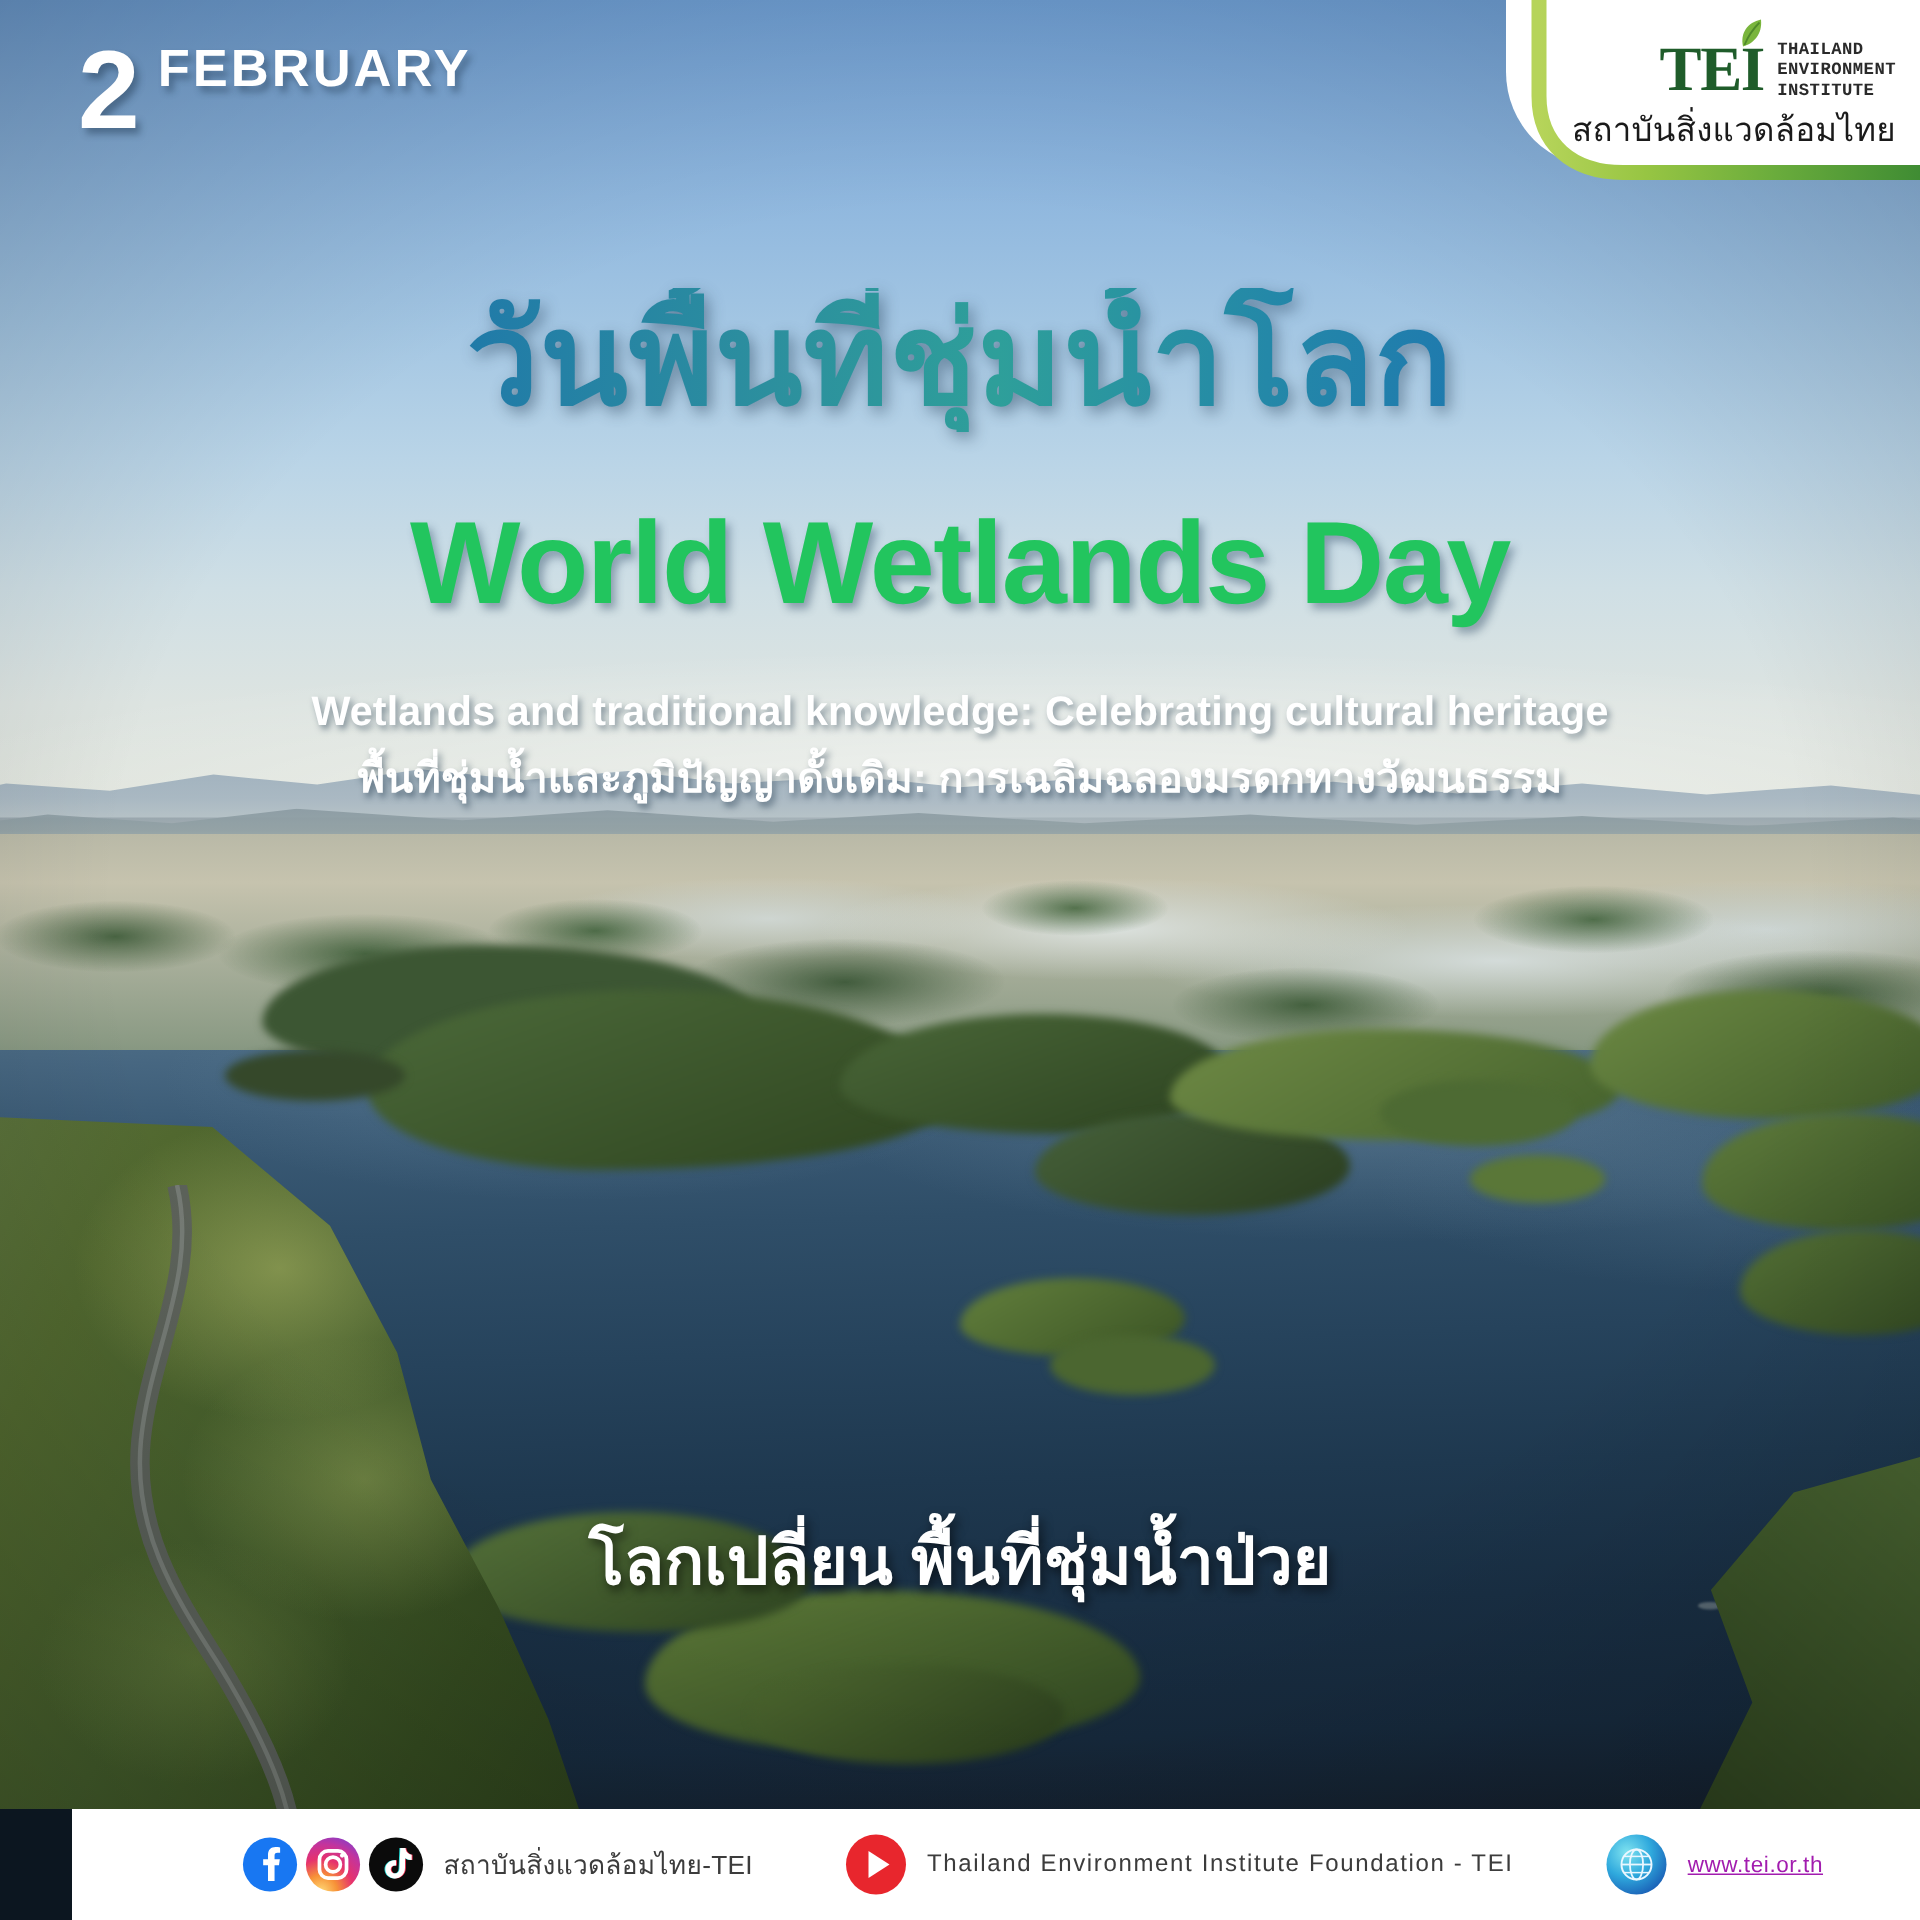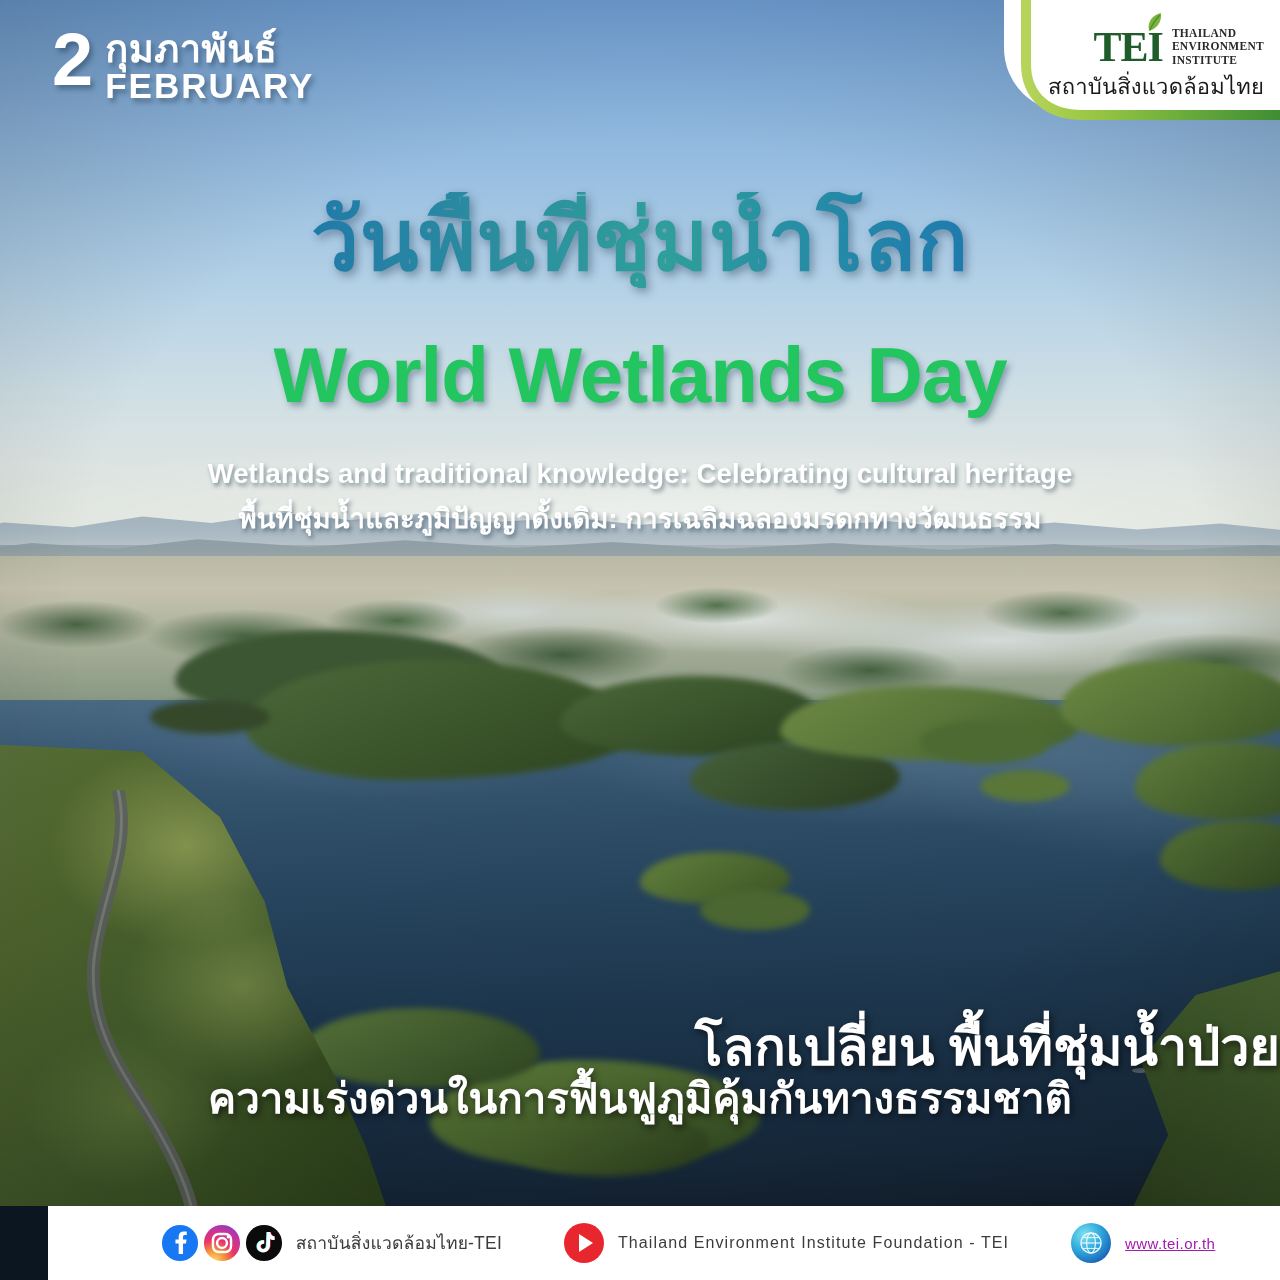--- a/index.html
+++ b/index.html
@@ -151,21 +151,21 @@
   .logo-stroke{ position:absolute; right:0; top:0; width:276px; height:120px; }
   .logo-inner{
     position:absolute; right:16px; top:26px; width:244px; display:flex;
     flex-direction:column; align-items:flex-end;
   }
   .tei-row{ display:flex; align-items:center; gap:9px; }
   .tei-mark{ position:relative; }
   .tei-word{ font-family:"Liberation Serif","DejaVu Serif",serif; font-size:42px;
     font-weight:bold; color:#1f5c2a; letter-spacing:-1px; line-height:1; }
   .tei-leaf{ position:absolute; right:-2px; top:-14px; }
-  .tei-sub{ font-family:Liberation Serif, serif;
+  .tei-sub{ font-family:Liberation Mono, monospace;
     font-size:11.5px; font-weight:bold; color:#2a2a2a; line-height:1.18; letter-spacing:.3px; }
   .tei-thai{ font-size:22px; color:#1a1a1a; margin-top:1px; letter-spacing:.2px; white-space:nowrap; }
 
   
   .headline-wrap{ position:absolute; left:0; top:0; width:100%; text-align:center; }
 
   .title-thai{
     position:absolute; left:0; top:192px; width:100%;
     font-size:86px; font-weight:bold; line-height:1.12; letter-spacing:.5px;
     background:linear-gradient(92deg,#1765b0 0%,#1a6fae 16%,#2c8f9e 40%,#2e9f9a 52%,
@@ -186,21 +186,21 @@
   .sub-thai{
     position:absolute; left:0; top:496px; width:100%;
     font-size:27.5px; font-weight:bold; color:#fff; letter-spacing:.1px;
     text-shadow:2px 3px 4px rgba(35,60,80,.5);
   }
 
   .msg{
     position:absolute; left:0; width:100%; text-align:center; color:#fff; font-weight:bold;
     text-shadow:2px 3px 7px rgba(0,0,0,.6);
   }
-  .msg-1{ top:1016px; font-size:52px; line-height:1.2;text-align:right; }
+  .msg-1{ top:1016px; font-size:44px; line-height:1.2; }
   .msg-2{ top:1074px; font-size:42px; line-height:1.2; }
 
   
   .footer{
     position:absolute; left:0; bottom:0; width:100%; height:74px; background:#fff;
     display:flex; align-items:center; justify-content:center; gap:0;margin-left:48px;
   }
   .f-group{ display:flex; align-items:center; }
   .f-icons{ display:flex; align-items:center; gap:4px; margin-right:13px; }
   .f-label{ font-size:17.5px; color:#3c3c3c; letter-spacing:.2px; white-space:nowrap; }
@@ -264,21 +264,20 @@
       </svg>
     </div>
 
     <div class="right-veg"></div>
     <div class="vignette"></div>
   </div>
 
   <div class="date-badge">
     <div class="date-num">2</div>
     <div class="date-words">
-      <div class="date-thai">กุมภาพันธ์</div>
       <div class="date-eng">FEBRUARY</div>
     </div>
   </div>
 
   <div class="logo-panel">
     <div class="logo-white"></div>
     <svg class="logo-stroke" viewBox="0 0 276 120" preserveAspectRatio="none">
       <defs>
         <linearGradient id="gstroke" x1="0" y1="0" x2="1" y2="0">
           <stop offset="0%" stop-color="#b6d45a"></stop>
@@ -310,21 +309,20 @@
   </div>
 
   <div class="headline-wrap">
     <div class="title-thai">วันพื้นที่ชุ่มน้ำโลก</div>
     <div class="title-eng">World Wetlands Day</div>
     <div class="sub-eng">Wetlands and traditional knowledge: Celebrating cultural heritage</div>
     <div class="sub-thai">พื้นที่ชุ่มน้ำและภูมิปัญญาดั้งเดิม: การเฉลิมฉลองมรดกทางวัฒนธรรม</div>
   </div>
 
   <div class="msg msg-1">โลกเปลี่ยน พื้นที่ชุ่มน้ำป่วย</div>
-  <div class="msg msg-2">ความเร่งด่วนในการฟื้นฟูภูมิคุ้มกันทางธรรมชาติ</div>
 
   <div class="footer">
 
     <div class="f-group">
       <div class="f-icons">
 
         <svg class="ic" viewBox="0 0 40 40">
           <circle cx="20" cy="20" r="19" fill="#1877f2"></circle>
           <path d="M23.2 20.6h3.1l.6-4.2h-3.7v-2.6c0-1.2.4-2.1 2.1-2.1h1.8V8.0c-.9-.1-2-.2-3.2-.2-3.2 0-5.3 1.9-5.3 5.4v3.2h-3.4v4.2h3.4v11h4.6z" fill="#fff"></path>
         </svg>

